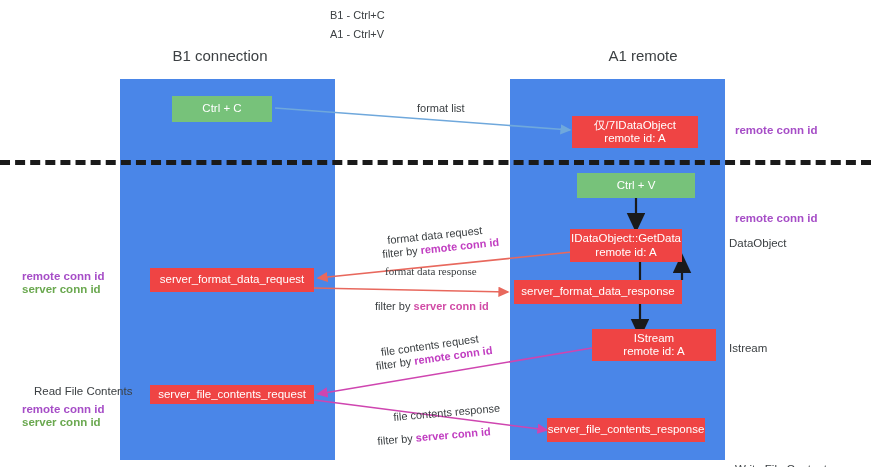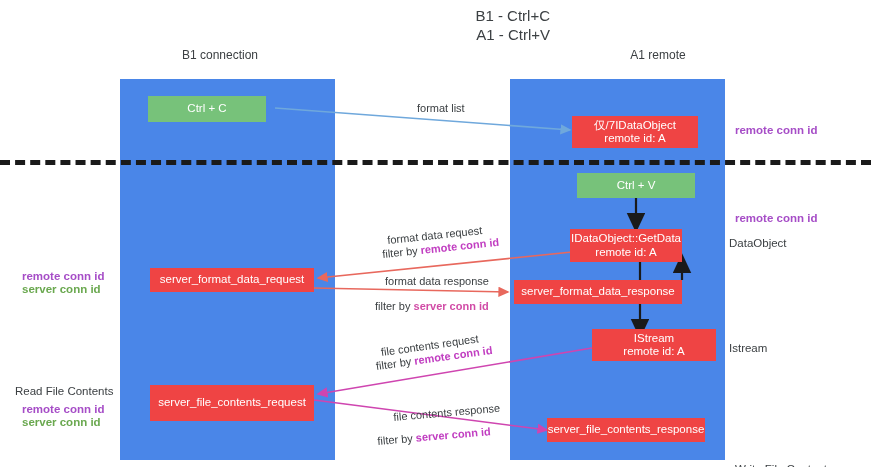--- a/index.html
+++ b/index.html
@@ -5,24 +5,24 @@
   html,body{margin:0;padding:0;background:#ffffff;}
   body{
     font-family:"Liberation Sans", sans-serif;
     width:871px;height:467px;position:relative;overflow:hidden;
     color:#3c4043;
   }
   #stage{position:absolute;left:0;top:0;width:871px;height:467px;}
 
   
   .lane{position:absolute;background:#4a86e8;}
-  .lane-head{position:absolute;text-align:center;font-size:12px;color:#3c4043;line-height:13px;}
+  .lane-head{position:absolute;text-align:center;font-size:15px;color:#3c4043;line-height:13px;}
 
   
-  .title{position:absolute;text-align:right;font-size:15px;color:#3c4043;line-height:19px;white-space:pre-line;}
+  .title{position:absolute;text-align:left;font-size:11px;color:#3c4043;line-height:19px;white-space:pre-line;}
 
   
   .node{
     position:absolute;display:flex;align-items:center;justify-content:center;
     text-align:center;color:#ffffff;font-size:11.5px;line-height:13.5px;
     box-sizing:border-box;padding:2px 4px;white-space:pre-line;
   }
   .node.green{background:#77c27a;}
   .node.orange{background:#ef4444;}
 
@@ -45,21 +45,21 @@
 </head>
 <body>
 
 <div id="stage">
 
   <div class="title" style="left:330px;top:6px;width:220px;">B1 - Ctrl+C
 A1 - Ctrl+V</div>
 
   <div class="lane-head" style="left:130px;top:49px;width:180px;">B1
 connection</div>
-  <div class="lane-head" style="left:568px;top:49px;width:180px;">A1
+  <div class="lane-head" style="left:553px;top:49px;width:180px;">A1
 remote</div>
 
   <div class="lane" style="left:120px;top:79px;width:215px;height:381px;"></div>
   <div class="lane" style="left:510px;top:79px;width:215px;height:381px;"></div>
 
   <svg class="edges" viewBox="0 0 871 467">
     <defs>
       <marker id="ar-blue" markerWidth="7" markerHeight="7" refX="6" refY="3.2" orient="auto">
         <path d="M0,0 L7,3.2 L0,6.4 z" fill="#6fa8dc"></path>
       </marker>
@@ -86,51 +86,51 @@
 
     <path d="M640,262 L640,330" stroke="#1a1a1a" stroke-width="2.2" fill="none" marker-end="url(#ar-black)"></path>
 
     <path d="M592,348 L318,394" stroke="#cf45b0" stroke-width="1.6" fill="none" marker-end="url(#ar-pink)"></path>
 
     <path d="M314,400 L547,430" stroke="#cf45b0" stroke-width="1.6" fill="none" marker-end="url(#ar-pink)"></path>
   </svg>
 
   <div class="dashed" style="left:0px;top:160px;width:871px;"></div>
 
-  <div class="node green" style="left:148px;top:96px;width:118px;height:26px;">Ctrl + C</div>
+  <div class="node green" style="left:172px;top:96px;width:100px;height:26px;">Ctrl + C</div>
 
   <div class="node orange" style="left:572px;top:116px;width:126px;height:32px;">仅/7IDataObject
 remote id: A</div>
 
   <div class="node green" style="left:577px;top:173px;width:118px;height:25px;">Ctrl + V</div>
 
   <div class="node orange" style="left:570px;top:229px;width:112px;height:33px;">IDataObject::GetData
 remote id: A</div>
 
   <div class="node orange" style="left:150px;top:268px;width:164px;height:24px;">server_format_data_request</div>
 
   <div class="node orange" style="left:514px;top:280px;width:168px;height:24px;">server_format_data_response</div>
 
   <div class="node orange" style="left:592px;top:329px;width:124px;height:32px;">IStream
 remote id: A</div>
 
-  <div class="node orange" style="left:150px;top:385px;width:164px;height:36px;">server_file_contents_request</div>
+  <div class="node orange" style="left:150px;top:385px;width:164px;height:19px;">server_file_contents_request</div>
 
   <div class="node orange" style="left:547px;top:418px;width:158px;height:24px;">server_file_contents_response</div>
 
   <div class="elabel" style="left:417px;top:101px;">format list</div>
 
   <div class="elabel rot" style="left:388px;top:233px;transform:rotate(-6deg);">
     <span>format data request</span>
   </div>
   <div class="elabel rot" style="left:383px;top:247px;transform:rotate(-6deg);">
     <span>filter by </span><span class="hl-purple">remote conn id</span>
   </div>
 
-  <div class="elabel" style="left:385px;top:274px;">format data response</div>
+  <div class="elabel" style="left:385px;top:264px;font-family:Liberation Serif, serif;">format data response</div>
   <div class="elabel" style="left:375px;top:299px;">
     <span>filter by </span><span class="hl-pink">server conn id</span>
   </div>
 
   <div class="elabel rot" style="left:382px;top:345px;transform:rotate(-8deg);">
     <span>file contents request</span>
   </div>
   <div class="elabel rot" style="left:377px;top:359px;transform:rotate(-8deg);">
     <span>filter by </span><span class="hl-purple">remote conn id</span>
   </div>
@@ -148,17 +148,17 @@
 
   <div class="cap" style="left:729px;top:236px;">DataObject</div>
 
   <div class="cap" style="left:729px;top:341px;">Istream</div>
 
   <div class="cap" style="left:735px;top:424px;margin-top:38px;">Write File Contents</div>
 
   <div class="cap purple" style="left:22px;top:269px;">remote conn id</div>
   <div class="cap green" style="left:22px;top:282px;">server conn id</div>
 
-  <div class="cap" style="left:15px;top:384px;">Read File Contents</div>
+  <div class="cap" style="left:34px;top:384px;">Read File Contents</div>
   <div class="cap purple" style="left:22px;top:402px;">remote conn id</div>
   <div class="cap green" style="left:22px;top:415px;">server conn id</div>
 
 </div>
 
 </body></html>

